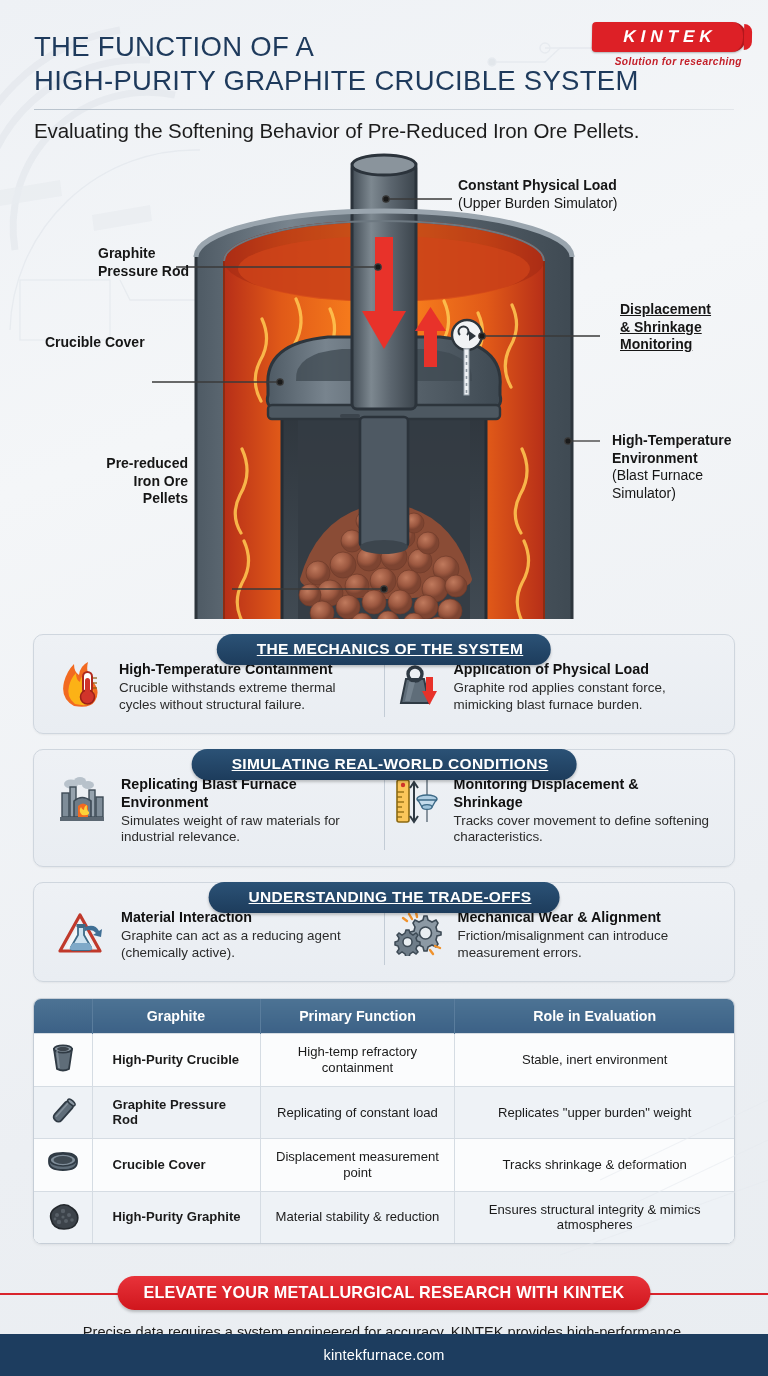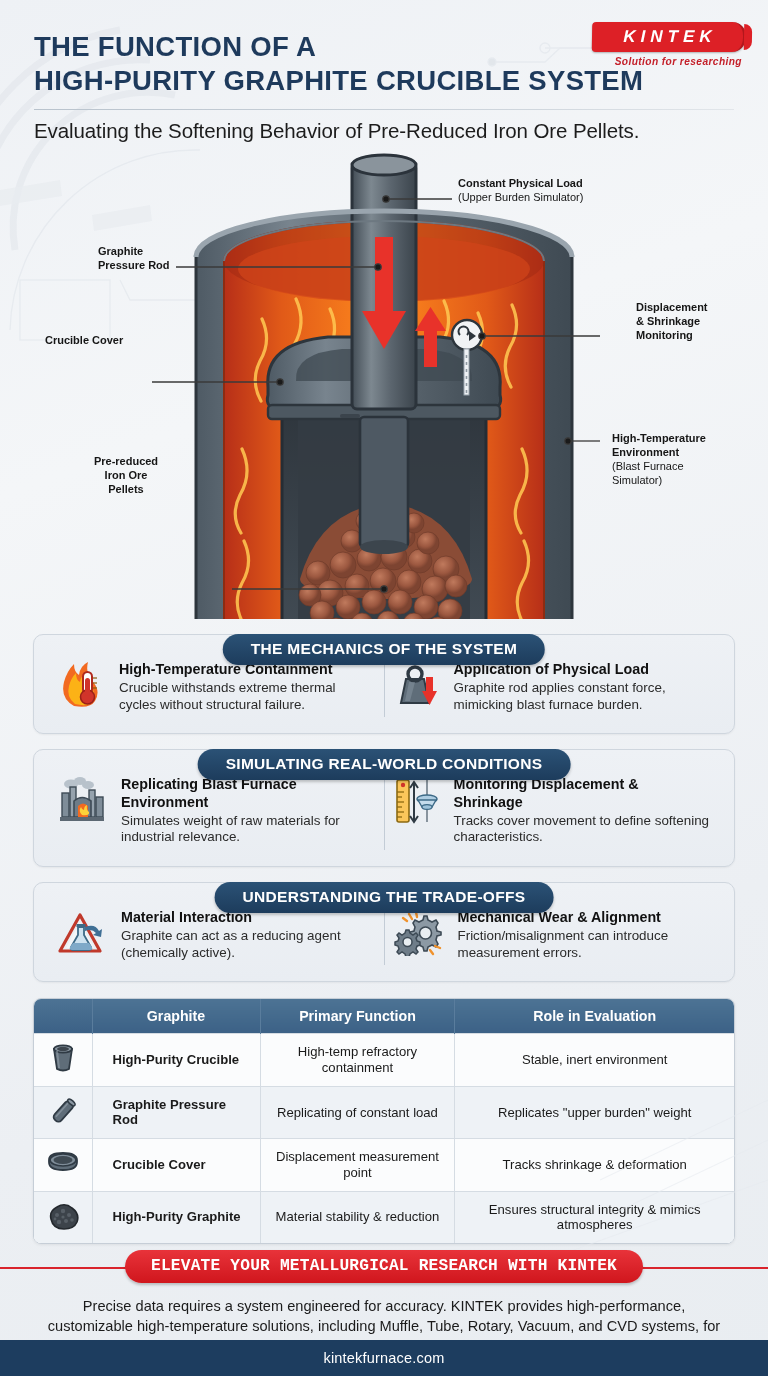--- a/index.html
+++ b/index.html
@@ -12,21 +12,21 @@
   .page {
     position: relative; width: 768px; height: 1376px;
     background: linear-gradient(160deg,#eef1f5 0%,#f4f6f8 30%,#eceff3 70%,#e9edf1 100%);
     overflow: hidden;
   }
   
   .bg-pattern { position:absolute; inset:0; pointer-events:none; opacity:.55; }
 
   
   .header { position:relative; padding: 30px 34px 0 34px; }
-  .title { font-size: 27.5px; font-weight: 700; letter-spacing: .3px;
+  .title { font-size: 27.5px; font-weight: 400; letter-spacing: .3px;
            color:#1e3a5c; line-height: 1.22; text-transform: uppercase; }
   .title-rule { margin: 12px 0 9px 0; height:1px;
                 background: linear-gradient(to right,#b9c3cd,#cfd6dd 70%,#e2e6ea); }
   .subtitle { font-size: 20.5px; color:#1c1c1c; font-weight:400; letter-spacing:-0.1px; }
 
   .logo { position:absolute; right:22px; top:22px; width:154px; }
   .logo-band {
     position:relative; background:#dd2026; height:30px; border-radius:4px 14px 14px 4px;
     transform: skewX(-1deg);
     box-shadow: 0 1px 2px rgba(0,0,0,.28);
@@ -37,32 +37,33 @@
     content:""; position:absolute; right:-9px; top:2px; width:8px; height:26px;
     background:#dd2026; border-radius:0 8px 8px 0;
   }
   .logo-text { color:#fff; font-size:17px; font-weight:700; font-style:italic;
                letter-spacing:5px; text-indent:5px; }
   .logo-sub { margin-top:4px; text-align:right; color:#c4202a; font-size:10.2px;
               font-style:italic; font-weight:700; letter-spacing:.4px; padding-right:4px; }
 
   
   .illus { position:relative; width:768px; height:470px; margin-top:6px; }
-  .callout { position:absolute; font-size:11px; font-weight:700; color:#161616; line-height:1.26; }
+  .callout { position:absolute; font-size:14px; font-weight:700; color:#161616; line-height:1.26; }
   .callout .sub { font-weight:400; }
 
   
   .section { position:relative; margin: 0 33px 12px 33px; }
   .sec-pill {
     position:absolute; left:50%; transform:translateX(-50%); top:0; z-index:3;
     background: linear-gradient(180deg,#2b5276 0%,#1d3c5c 100%);
     color:#fff; font-size:15.5px; font-weight:700; letter-spacing:.3px;
-    padding: 6px 28px 7px 28px; border-radius: 18px;
+    padding: 6px 28px 7px 40px; border-radius: 18px;
     box-shadow: 0 2px 3px rgba(0,0,0,.22);
     white-space:nowrap;
+    text-decoration:underline;
   }
   .sec-body {
     margin-top: 15px;
     background: linear-gradient(180deg,#eef1f5 0%,#e9edf2 100%);
     border:1px solid #cfd6de; border-radius:10px;
     padding: 22px 16px 16px 16px;
     display:flex;
     box-shadow: 0 1px 2px rgba(0,0,0,.05);
   }
   .col { flex:1; display:flex; gap:15px; align-items:flex-start; padding: 4px 8px; }
@@ -83,32 +84,32 @@
   thead th:last-child{border-right:none;}
   tbody td { font-size:13.1px; color:#1a1a1a; text-align:center; padding:10px 6px;
              border-top:1px solid #d5dce3; border-right:1px solid #d5dce3; line-height:1.2; }
   tbody td:last-child{border-right:none;margin-top:36px;}
   tbody tr:nth-child(odd) td { background:#fbfcfd; }
   tbody tr:nth-child(even) td { background:#eef2f6; }
   td.ico-cell { width:58px; padding:4px; }
   td.comp { font-weight:700; text-align:left; padding-left:20px; width:168px; }
 
   
-  .cta { position:relative; margin: 6px 0 0 0; height:34px;font-family:Liberation Mono, monospace; }
+  .cta { position:relative; margin: 32px 0 0 0; height:34px; }
   .cta-line { position:absolute; top:17px; height:2px; background:#d9242c; width:100%; }
   .cta-pill {
     position:absolute; left:50%; top:0; transform:translateX(-50%);
     background: linear-gradient(180deg,#e8333a 0%,#d0161d 100%);
     color:#fff; font-weight:700; font-size:16.2px; letter-spacing:.2px;
     padding:7px 26px 8px 26px; border-radius:18px; white-space:nowrap;
     box-shadow:0 2px 3px rgba(0,0,0,.22);
   }
   .cta-body { margin: 12px 40px 0 40px; text-align:center; font-size:14.6px;
               color:#1b1b1b; line-height:1.38; }
-  .footer { position:absolute; left:0; bottom:0; width:768px; height:36px;
+  .footer { position:absolute; left:0; bottom:0; width:768px; height:42px;
             background:#1d3d5f; color:#fff; font-size:14.5px;
             display:flex; align-items:center; justify-content:center; letter-spacing:.2px; }
 </style>
 </head>
 <body>
 
 <div class="page">
 
   <svg class="bg-pattern" viewBox="0 0 768 1376">
     <g fill="none" stroke="#d3d9e0" stroke-width="7" opacity=".55">
@@ -320,27 +321,27 @@
 
     <div class="callout" style="left:86px; top:96px; text-align:left;margin-left:12px;">
       <div>Graphite</div>
       <div>Pressure Rod</div>
     </div>
 
     <div class="callout" style="left:45px; top:185px;">
       <div>Crucible Cover</div>
     </div>
 
-    <div class="callout" style="left:636px; top:152px;">
+    <div class="callout" style="left:620px; top:152px;text-decoration:underline;">
       <div>Displacement</div>
       <div>&amp; Shrinkage</div>
       <div>Monitoring</div>
     </div>
 
-    <div class="callout" style="left:70px; top:306px; text-align:center; width:112px;">
+    <div class="callout" style="left:76px; top:306px; text-align:right; width:112px;">
       <div>Pre-reduced</div>
       <div>Iron Ore</div>
       <div>Pellets</div>
     </div>
 
     <div class="callout" style="left:612px; top:283px;">
       <div>High-Temperature</div>
       <div>Environment</div>
       <div class="sub">(Blast Furnace</div>
       <div class="sub">Simulator)</div>

